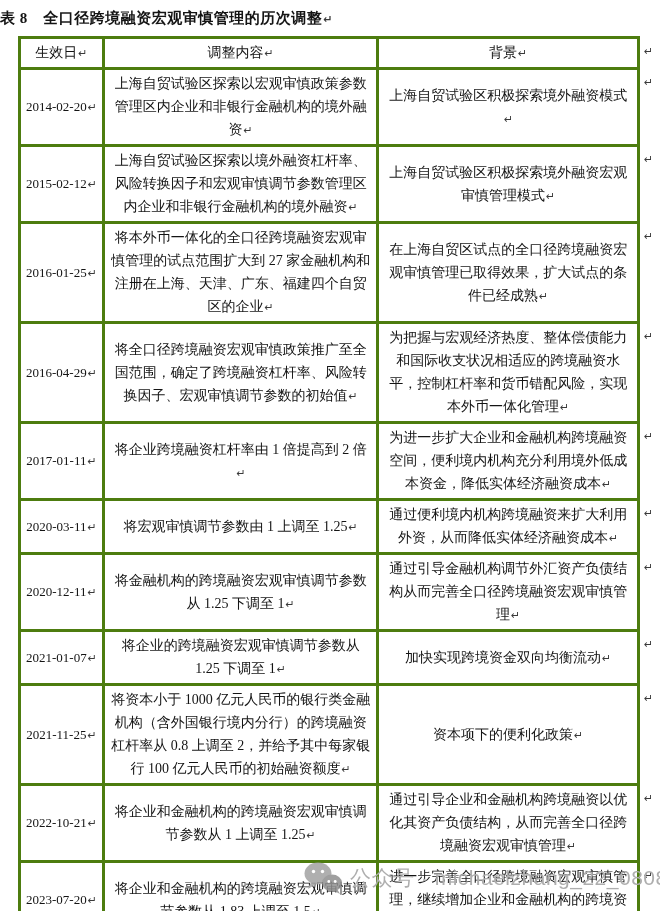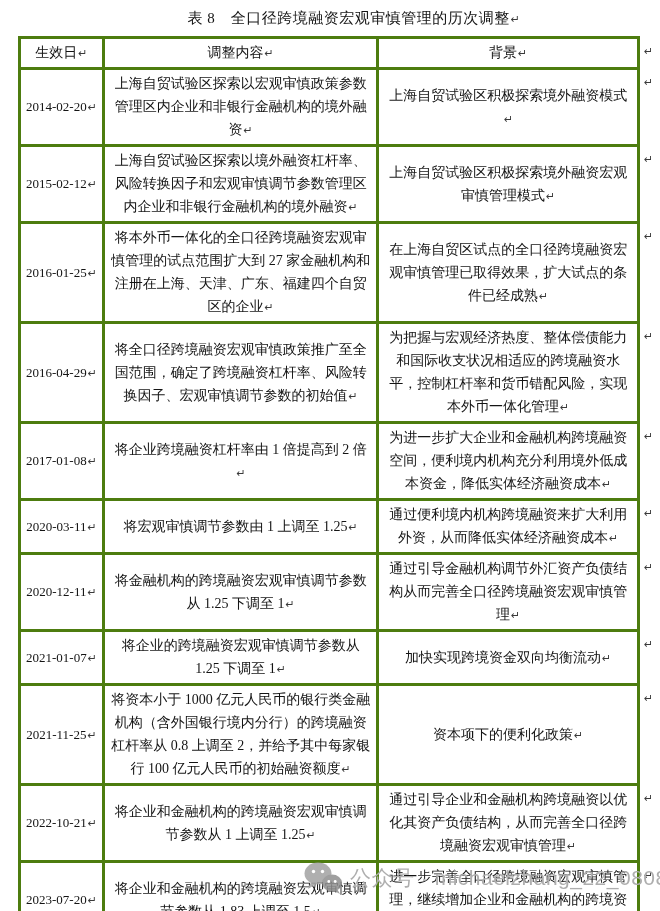--- a/index.html
+++ b/index.html
@@ -7,26 +7,25 @@
     width:660px;height:911px;
     background:#ffffff;
     color:#141414;
     font-family:"Liberation Serif","DejaVu Serif",serif;
     position:relative;
     overflow:hidden;
   }
   .title-row{
     padding-top:9px;
     height:27px;
-    text-align:center;
-    font-weight:normal;
+    text-align:left;
+    font-weight:bold;
     font-size:15px;
     letter-spacing:0.5px;
     white-space:nowrap;
-    padding-left:48px;
   }
   table.policy{
     border-collapse:collapse;
     margin-left:18px;
     table-layout:fixed;
   }
   td{
     border:3px solid #4d7c0f;
     text-align:center;
     vertical-align:middle;
@@ -125,21 +124,21 @@
     <td><span>在上海自贸区试点的全口径跨境融资宏观审慎管理已取得效果，扩大试点的条件已经成熟</span><span class="eol">↵</span></td>
     <td class="rowmark"><span class="eol">↵</span></td>
   </tr>
   <tr class="r4">
     <td class="date"><span>2016-04-29</span><span class="eol">↵</span></td>
     <td><span>将全口径跨境融资宏观审慎政策推广至全国范围，确定了跨境融资杠杆率、风险转换因子、宏观审慎调节参数的初始值</span><span class="eol">↵</span></td>
     <td><span>为把握与宏观经济热度、整体偿债能力和国际收支状况相适应的跨境融资水平，控制杠杆率和货币错配风险，实现本外币一体化管理</span><span class="eol">↵</span></td>
     <td class="rowmark"><span class="eol">↵</span></td>
   </tr>
   <tr class="r5">
-    <td class="date"><span>2017-01-08</span><span class="eol">↵</span></td>
+    <td class="date"><span>2017-01-11</span><span class="eol">↵</span></td>
     <td><span>将企业跨境融资杠杆率由 1 倍提高到 2 倍</span><span class="eol">↵</span></td>
     <td><span>为进一步扩大企业和金融机构跨境融资空间，便利境内机构充分利用境外低成本资金，降低实体经济融资成本</span><span class="eol">↵</span></td>
     <td class="rowmark"><span class="eol">↵</span></td>
   </tr>
   <tr class="r6">
     <td class="date"><span>2020-03-11</span><span class="eol">↵</span></td>
     <td><span>将宏观审慎调节参数由 1 上调至 1.25</span><span class="eol">↵</span></td>
     <td><span>通过便利境内机构跨境融资来扩大利用外资，从而降低实体经济融资成本</span><span class="eol">↵</span></td>
     <td class="rowmark"><span class="eol">↵</span></td>
   </tr>

